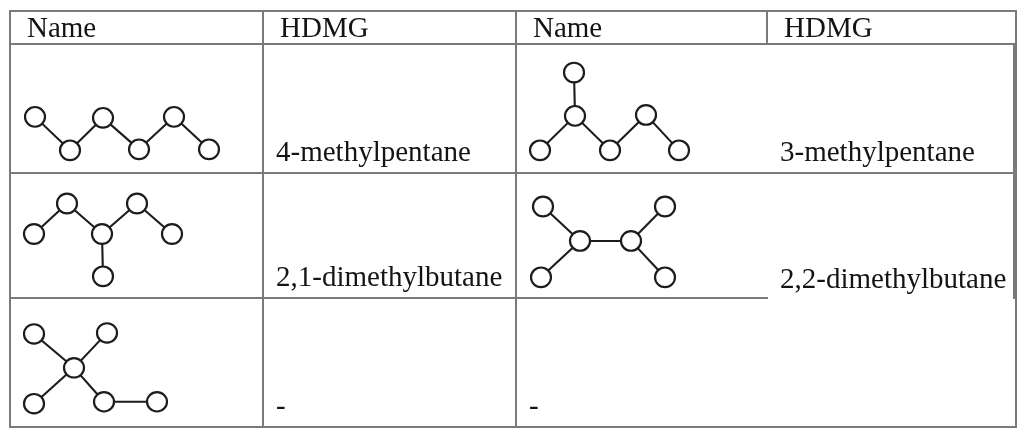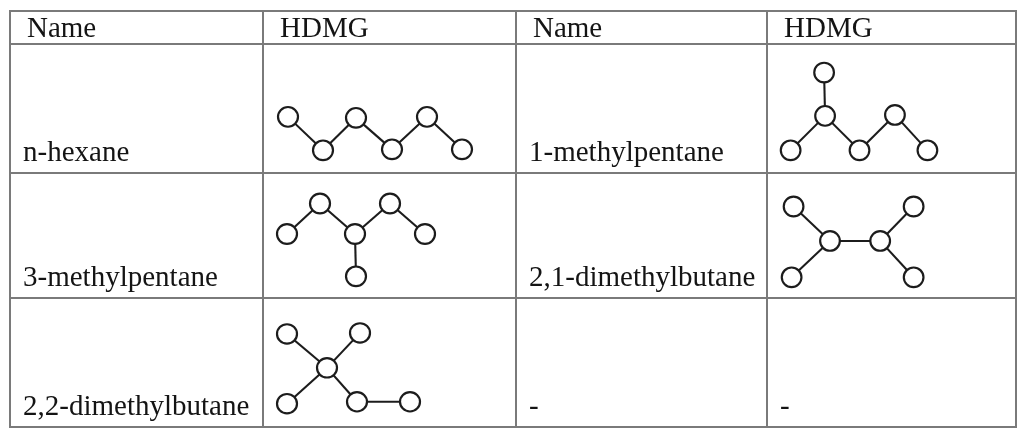--- a/index.html
+++ b/index.html
@@ -65,40 +65,37 @@
     <div class="cell header-cell">
       <span>HDMG</span>
     </div>
     <div class="cell header-cell">
       <span>Name</span>
     </div>
     <div class="cell header-cell last-col">
       <span>HDMG</span>
     </div>
 
-    <div class="cell name-cell">
-      <span>n-hexane</span>
-    </div>
     <div class="cell graph-cell">
         <svg viewBox="0 0 251 129" preserveAspectRatio="none">
           <line x1="24" y1="73" x2="59" y2="107" stroke="#1c1c1c" stroke-width="2.1"></line>
           <line x1="59" y1="107" x2="92" y2="74" stroke="#1c1c1c" stroke-width="2.1"></line>
           <line x1="92" y1="74" x2="128" y2="106" stroke="#1c1c1c" stroke-width="2.1"></line>
           <line x1="128" y1="106" x2="163" y2="73" stroke="#1c1c1c" stroke-width="2.1"></line>
           <line x1="163" y1="73" x2="198" y2="106" stroke="#1c1c1c" stroke-width="2.1"></line>
           <circle cx="24" cy="73" r="10" fill="#ffffff" stroke="#1c1c1c" stroke-width="2.2"></circle>
           <circle cx="59" cy="107" r="10" fill="#ffffff" stroke="#1c1c1c" stroke-width="2.2"></circle>
           <circle cx="92" cy="74" r="10" fill="#ffffff" stroke="#1c1c1c" stroke-width="2.2"></circle>
           <circle cx="128" cy="106" r="10" fill="#ffffff" stroke="#1c1c1c" stroke-width="2.2"></circle>
           <circle cx="163" cy="73" r="10" fill="#ffffff" stroke="#1c1c1c" stroke-width="2.2"></circle>
           <circle cx="198" cy="106" r="10" fill="#ffffff" stroke="#1c1c1c" stroke-width="2.2"></circle>
         </svg>
       </div>
     <div class="cell name-cell">
-      <span>1-methylpentane</span>
+      <span>4-methylpentane</span>
     </div>
     <div class="cell graph-cell last-col">
         <svg viewBox="0 0 251 129" preserveAspectRatio="none">
           <line x1="57" y1="28" x2="58" y2="72" stroke="#1c1c1c" stroke-width="2.1"></line>
           <line x1="23" y1="107" x2="58" y2="72" stroke="#1c1c1c" stroke-width="2.1"></line>
           <line x1="58" y1="72" x2="93" y2="107" stroke="#1c1c1c" stroke-width="2.1"></line>
           <line x1="93" y1="107" x2="129" y2="71" stroke="#1c1c1c" stroke-width="2.1"></line>
           <line x1="129" y1="71" x2="162" y2="107" stroke="#1c1c1c" stroke-width="2.1"></line>
           <circle cx="57" cy="28" r="10" fill="#ffffff" stroke="#1c1c1c" stroke-width="2.2"></circle>
           <circle cx="58" cy="72" r="10" fill="#ffffff" stroke="#1c1c1c" stroke-width="2.2"></circle>

